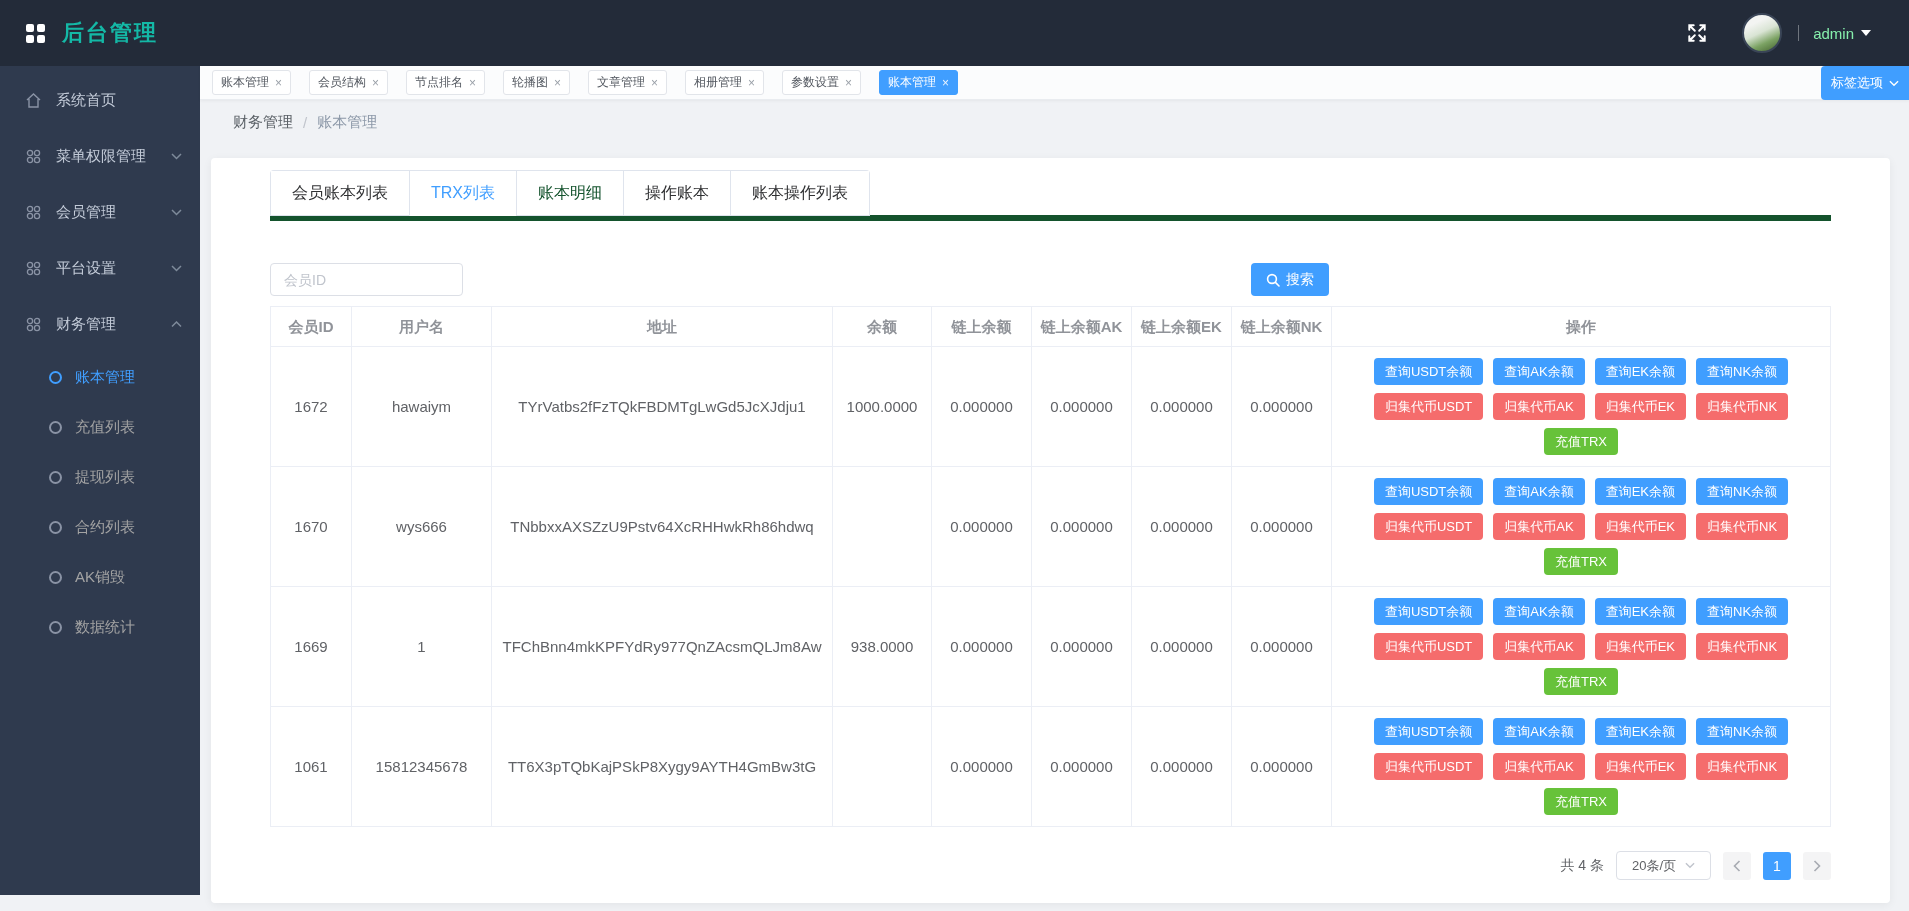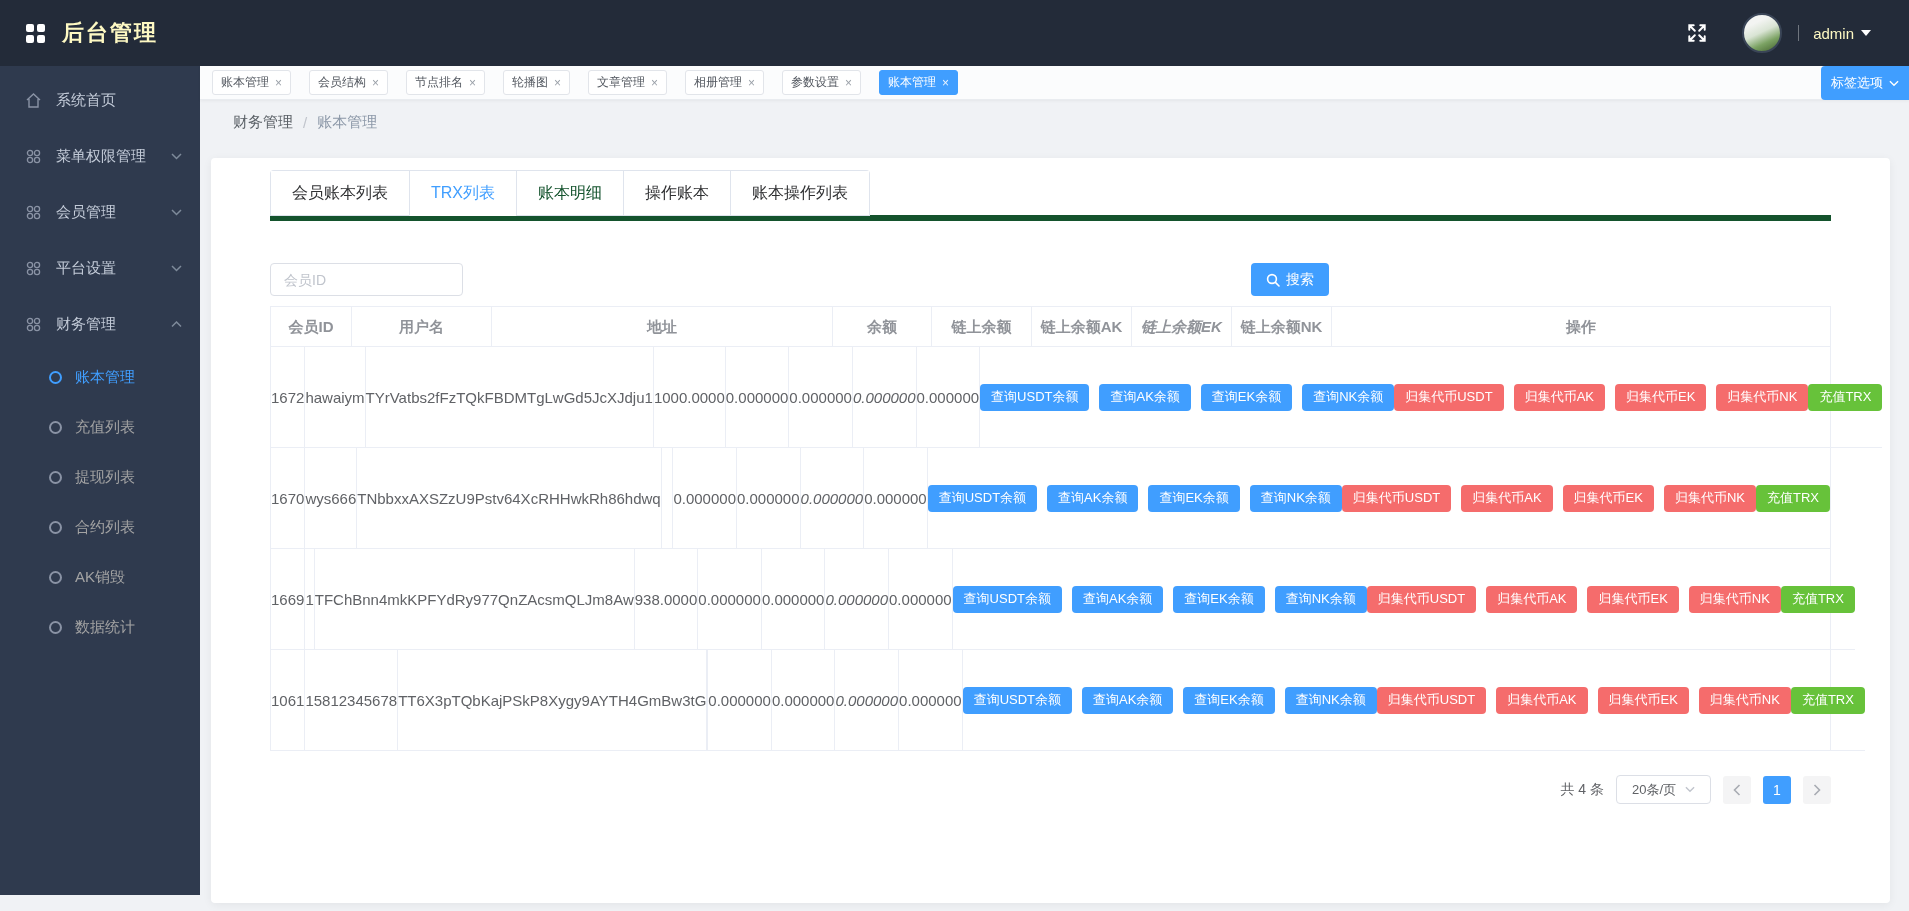--- a/index.html
+++ b/index.html
@@ -6,28 +6,28 @@
   html,body { width:1909px; height:911px; overflow:hidden;
     font-family:"Liberation Sans","DejaVu Sans",sans-serif; background:#f0f2f5; }
 
   
   .app-header { position:fixed; left:0; top:0; width:1909px; height:66px;
     background:#232b39; display:flex; align-items:center; z-index:30; }
   .logo-wrap { display:flex; align-items:center; gap:17px; padding-left:26px; }
   .logo-grid { width:19px; height:19px; display:grid; grid-template-columns:8px 8px;
     grid-template-rows:8px 8px; gap:3px; }
   .logo-grid i { background:#fff; border-radius:2px; }
-  .app-title { color:#fef9c3; font-size:22px; font-weight:bold; letter-spacing:2px; }
+  .app-title { color:#14b8a6; font-size:22px; font-weight:bold; letter-spacing:2px; }
   .header-right { margin-left:auto; display:flex; align-items:center; padding-right:38px; }
   .fs-icon { width:22px; height:22px; margin-right:34px; cursor:pointer; }
   .avatar { width:40px; height:40px; border-radius:50%;
     background:linear-gradient(155deg,#f3f4f2 25%,#d9e4d4 48%,#7ba263 72%,#42602c 100%);
     border:2px solid #3a4557; cursor:pointer; }
   .user-divider { width:1px; height:16px; background:rgba(255,255,255,.35); margin:0 14px 0 16px; }
-  .user-name { color:#fef9c3; font-size:15px; display:flex; align-items:center; gap:7px; cursor:pointer; }
+  .user-name { color:#86efac; font-size:15px; display:flex; align-items:center; gap:7px; cursor:pointer; }
 
   
   .sidebar { position:fixed; left:0; top:66px; bottom:16px; width:200px;
     background:#2f3a4e; z-index:20; padding-top:6px; }
   .side-item { height:56px; display:flex; align-items:center; gap:14px;
     padding:0 18px 0 25px; color:#c3cbd8; font-size:15px; cursor:pointer; }
   .side-item .chev { margin-left:auto; }
   .side-sub { height:50px; display:flex; align-items:center; gap:13px;
     padding-left:49px; color:#a3a3a3; font-size:15px; cursor:pointer; }
   .subcircle { width:13px; height:13px; border-radius:50%; border:2px solid #8a93a5; flex:0 0 auto; }
@@ -84,23 +84,23 @@
   .table { margin-top:10px; border:1px solid #ebeef5; border-bottom:none; }
   .thead { display:flex; }
   .th { height:40px; line-height:39px; text-align:center; font-size:15px; font-weight:bold;
     color:#909399; border-right:1px solid #ebeef5; border-bottom:1px solid #ebeef5; }
   .trow { display:flex; }
   .td { min-height:101px; display:flex; align-items:center; justify-content:center;
     font-size:15px; color:#606266; border-right:1px solid #ebeef5;
     border-bottom:1px solid #ebeef5; text-align:center; }
   .c0 { width:81px; }  .c1 { width:140px; } .c2 { width:341px; }
   .c3 { width:99px; }  .c4 { width:100px; } .c5 { width:100px; }
-  .c6 { width:100px;font-style:italic; } .c7 { width:100px; }
+  .c6 { width:100px; } .c7 { width:100px; }
   .c8 { flex:1; border-right:none; }
-  .ops { flex-direction:row; padding:7px 0; }
+  .ops { flex-direction:column; padding:7px 0; }
   .op-line { display:flex; justify-content:center; gap:10px; margin:4px 0; width:100%; }
   .btn { height:27px; line-height:26px; padding:0 11px; font-size:13px; color:#fff;
     border:none; border-radius:4px; cursor:pointer; font-family:inherit; white-space:nowrap; }
   .btn.blue  { background:#409eff; }
   .btn.red   { background:#f56c6c; }
   .btn.green { background:#67c23a; }
 
   
   .pagination { display:flex; justify-content:flex-end; align-items:center; gap:12px;
     margin-top:24px; font-size:14px; color:#606266; }

